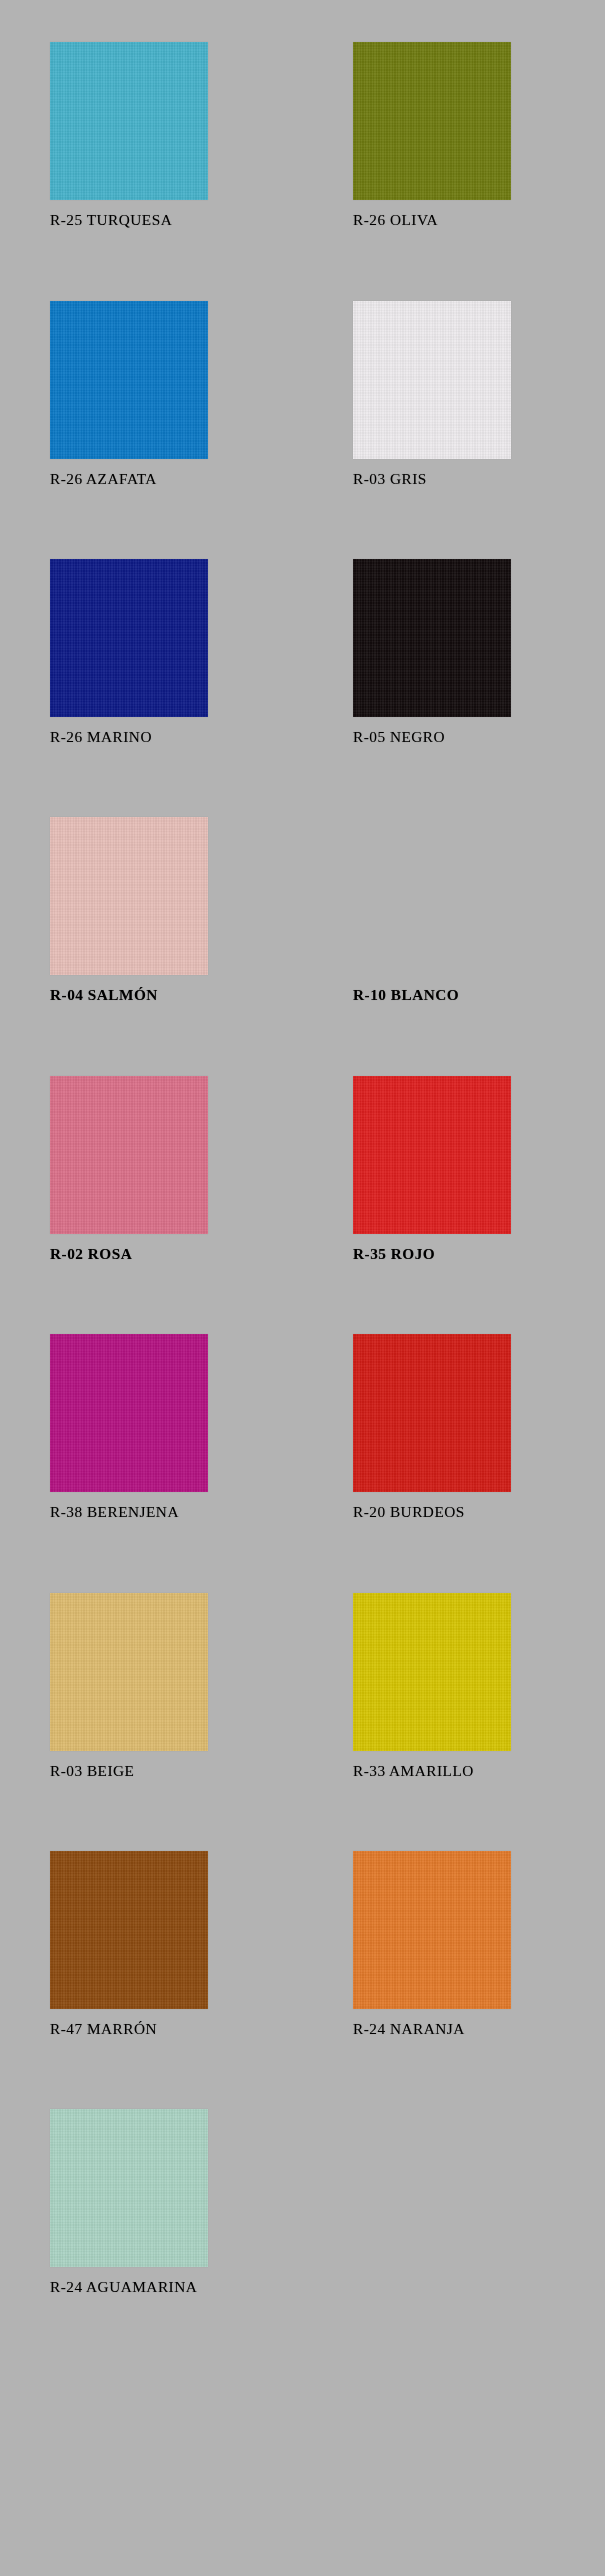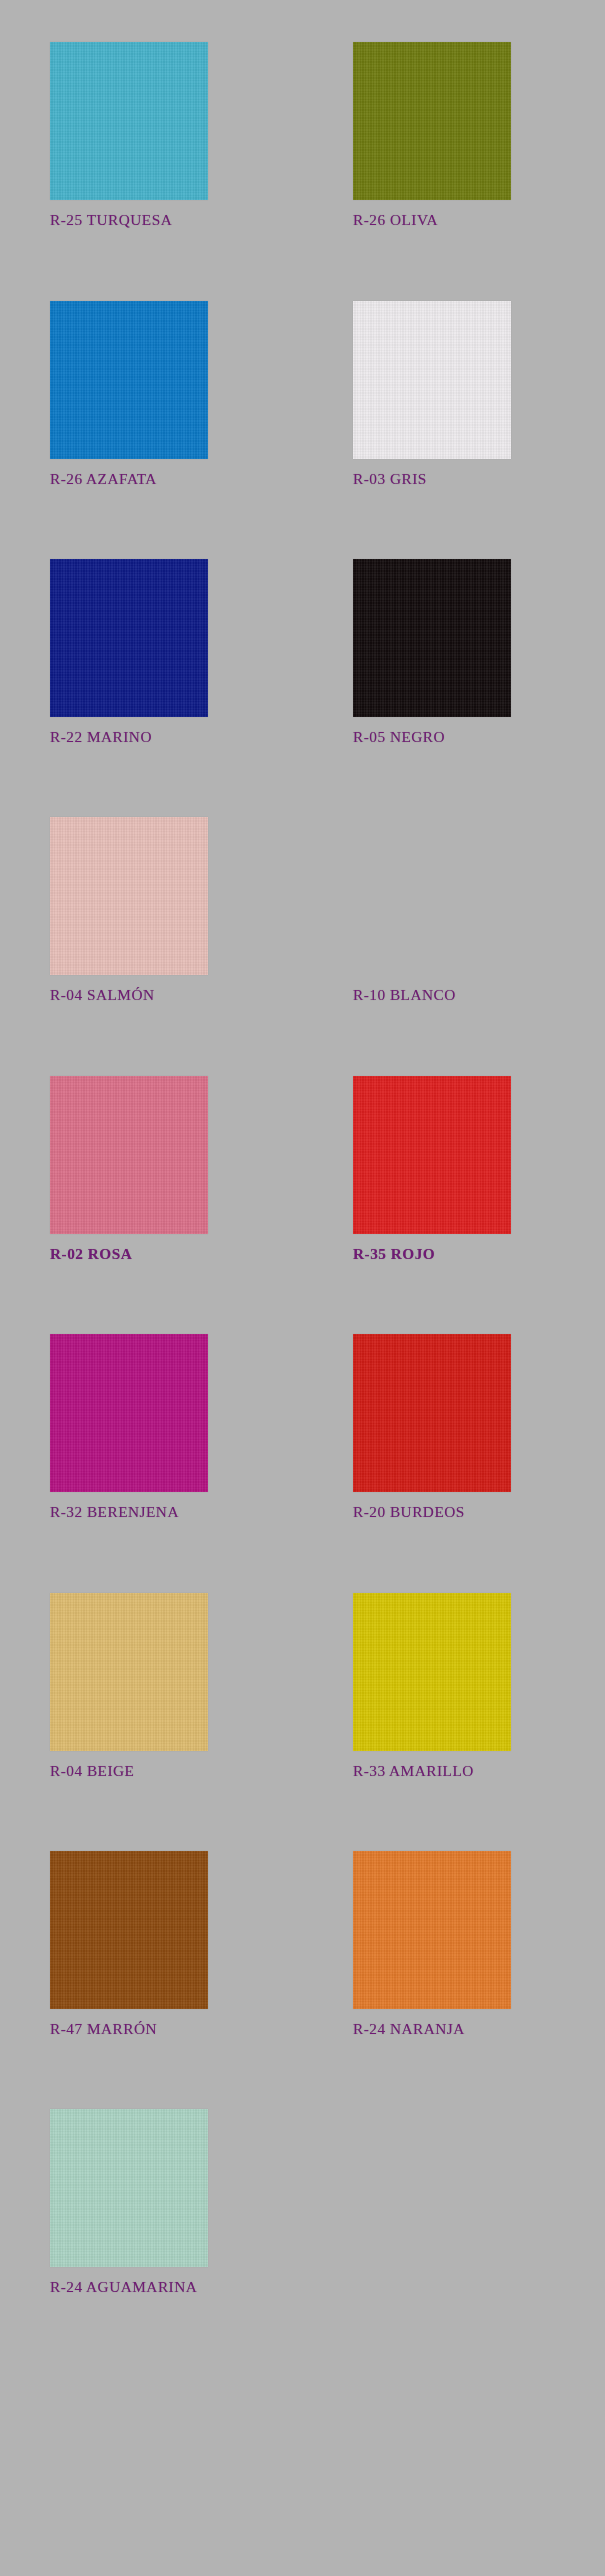--- a/index.html
+++ b/index.html
@@ -71,21 +71,21 @@
     pointer-events: none;
   }
 
   .swatch-label {
     position: absolute;
     left: 0;
     top: 187px;
     width: 266px;
     font-size: 15.3px;
     letter-spacing: 0.5px;
-    color: #701a75;
+    color: #000000;
     white-space: nowrap;
     font-family: "Liberation Serif", "DejaVu Serif", serif;
     text-shadow: 0 0 0.8px rgba(80,78,75,0.55);
   }
 </style>
 </head>
 <body style="background: rgb(179, 179, 179);">
 
 <div id="swatch-sheet" style="background: rgb(179, 179, 179);">
     <div class="swatch-row" style="top: 24px;">
@@ -104,28 +104,28 @@
         <div class="swatch-label">R-26 AZAFATA</div>
       </div>
       <div class="swatch-cell col-right">
         <div class="swatch-chip filled" style="background: rgb(236, 233, 236);"></div>
         <div class="swatch-label">R-03 GRIS</div>
       </div>
     </div>
     <div class="swatch-row" style="top: 541px;">
       <div class="swatch-cell col-left">
         <div class="swatch-chip filled" style="background: rgb(13, 26, 134);"></div>
-        <div class="swatch-label">R-22 MARINO</div>
+        <div class="swatch-label">R-26 MARINO</div>
       </div>
       <div class="swatch-cell col-right">
         <div class="swatch-chip filled" style="background: rgb(18, 11, 12);"></div>
         <div class="swatch-label">R-05 NEGRO</div>
       </div>
     </div>
-    <div class="swatch-row" style="top: 799px;">
+    <div class="swatch-row" style="top: 799px; font-weight: bold;">
       <div class="swatch-cell col-left">
         <div class="swatch-chip filled" style="background: rgb(229, 189, 183);"></div>
         <div class="swatch-label">R-04 SALMÓN</div>
       </div>
       <div class="swatch-cell col-right">
         <div class="swatch-chip" style="background: rgb(179, 179, 179);"></div>
         <div class="swatch-label">R-10 BLANCO</div>
       </div>
     </div>
     <div class="swatch-row" style="top: 1058px; font-weight: bold;">
@@ -134,31 +134,31 @@
         <div class="swatch-label">R-02 ROSA</div>
       </div>
       <div class="swatch-cell col-right">
         <div class="swatch-chip filled" style="background: rgb(220, 31, 31);"></div>
         <div class="swatch-label">R-35 ROJO</div>
       </div>
     </div>
     <div class="swatch-row" style="top: 1316px;">
       <div class="swatch-cell col-left">
         <div class="swatch-chip filled" style="background: rgb(179, 18, 129);"></div>
-        <div class="swatch-label">R-32 BERENJENA</div>
+        <div class="swatch-label">R-38 BERENJENA</div>
       </div>
       <div class="swatch-cell col-right">
         <div class="swatch-chip filled" style="background: rgb(208, 28, 22);"></div>
         <div class="swatch-label">R-20 BURDEOS</div>
       </div>
     </div>
     <div class="swatch-row" style="top: 1575px;">
       <div class="swatch-cell col-left">
         <div class="swatch-chip filled" style="background: rgb(220, 186, 110);"></div>
-        <div class="swatch-label">R-04 BEIGE</div>
+        <div class="swatch-label">R-03 BEIGE</div>
       </div>
       <div class="swatch-cell col-right">
         <div class="swatch-chip filled" style="background: rgb(212, 195, 2);"></div>
         <div class="swatch-label">R-33 AMARILLO</div>
       </div>
     </div>
     <div class="swatch-row" style="top: 1833px; padding-left: 10px;">
       <div class="swatch-cell col-left">
         <div class="swatch-chip filled" style="background: rgb(139, 74, 16);"></div>
         <div class="swatch-label">R-47 MARRÓN</div>

